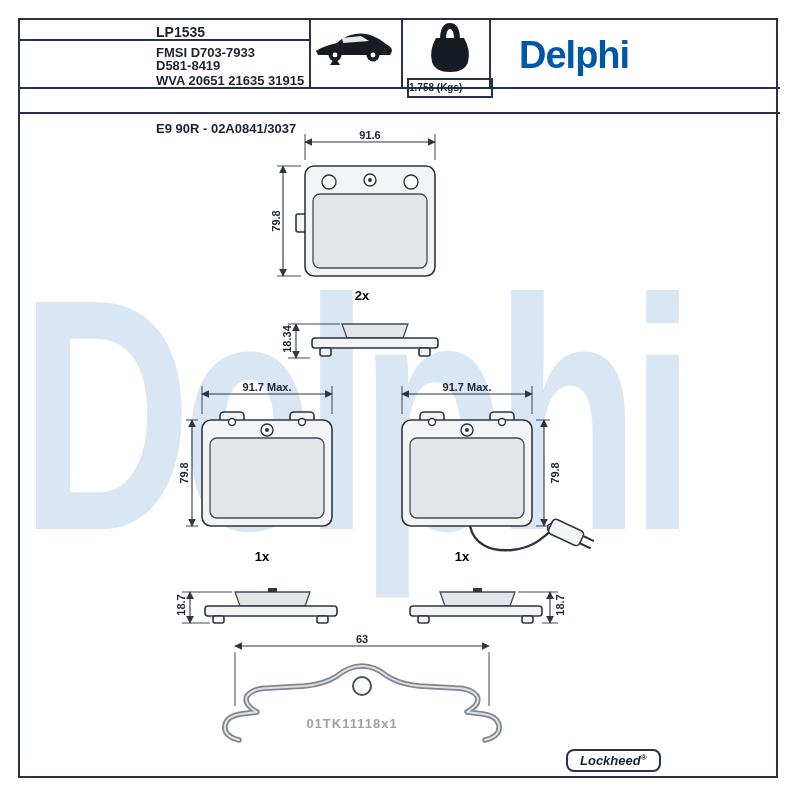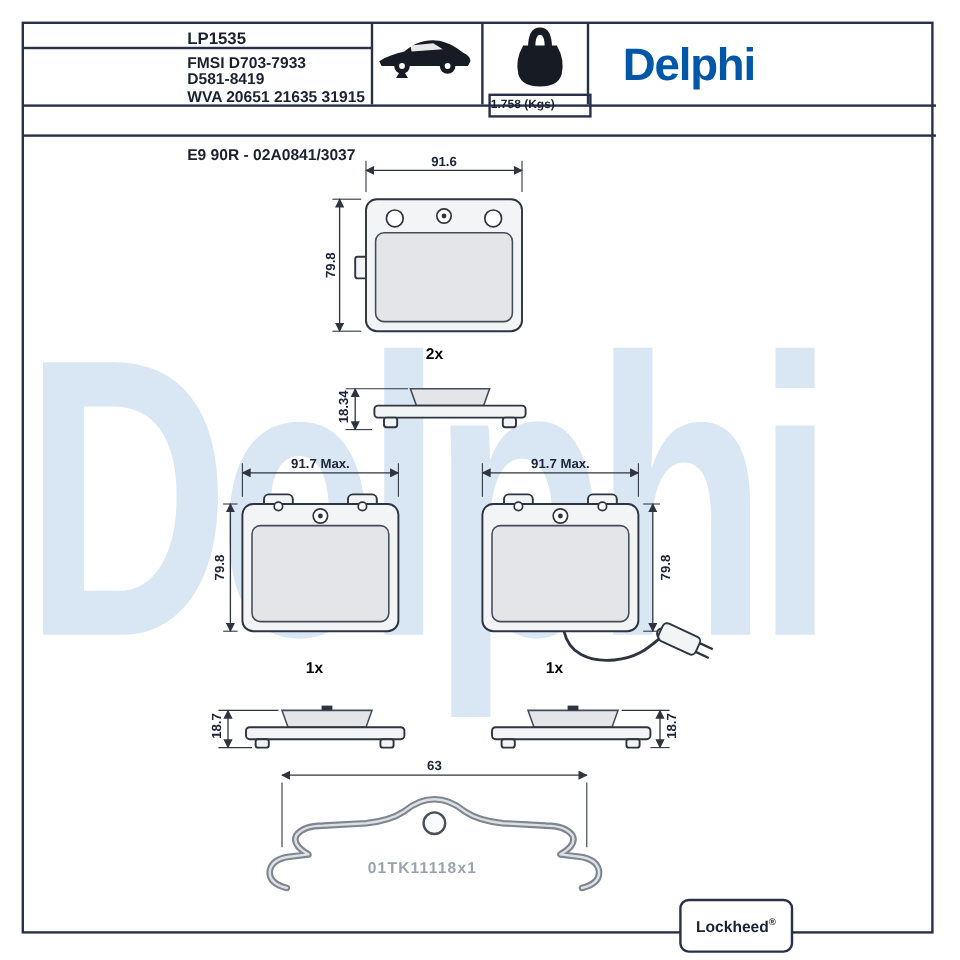--- a/index.html
+++ b/index.html
@@ -12,21 +12,21 @@
   .c{transform:translate(-50%,-50%);}
   .cv{transform:translate(-50%,-50%) rotate(-90deg);}
   .hdr-pn{font-size:14px;font-weight:bold;}
   .hdr-ref{font-size:13px;font-weight:bold;}
   .dim{font-size:11px;font-weight:600;color:#20263a;}
   .qty{font-size:13px;font-weight:600;color:#000000;}
   .ref-gray{color:#9aa2ad;font-size:13px;letter-spacing:1px;font-weight:600;}
   .logo{font-size:38px;font-weight:bold;color:#0057a7;letter-spacing:-1px;z-index:5;}
   .watermark{left:20px;top:250px;font-size:330px;font-weight:bold;color:#d9e7f4;letter-spacing:-14px;line-height:1;transform:scaleX(.72);transform-origin:left top;z-index:0;white-space:nowrap;}
   .weight-box{left:407px;top:78px;width:82px;height:16px;border:2px solid #28304a;box-sizing:content-box;text-align:left;font-size:10px;font-weight:bold;line-height:16px;z-index:4;}
-  .lockheed{left:566px;top:749px;border:2px solid #28304a;border-radius:8px;padding:13px 12px;font-size:13px;font-weight:bold;z-index:5;background:#fff;}
+  .lockheed{left:566px;top:749px;border:2px solid #28304a;border-radius:8px;padding:2px 12px;font-size:13px;font-weight:bold;font-style:italic;z-index:5;background:#fff;}
   .lockheed sup{font-size:8px;}
   svg{position:absolute;z-index:4;overflow:visible;}
   .plate{fill:#f3f4f6;stroke:#2f3540;stroke-width:1.6;}
   .friction{fill:#e3e5e9;stroke:#454c59;stroke-width:1.3;}
   .hole{fill:#ffffff;stroke:#2f3540;stroke-width:1.4;}
   .dimln{stroke:#2f3540;stroke-width:1.1;}
   .ext{stroke:#2f3540;stroke-width:.9;}
   .wire{stroke:#2f3540;stroke-width:2.4;fill:none;}
   .springOuter{stroke:#80868f;stroke-width:5.5;fill:none;stroke-linecap:round;stroke-linejoin:round;}
   .springInner{stroke:#dde0e4;stroke-width:2;fill:none;stroke-linecap:round;stroke-linejoin:round;}

